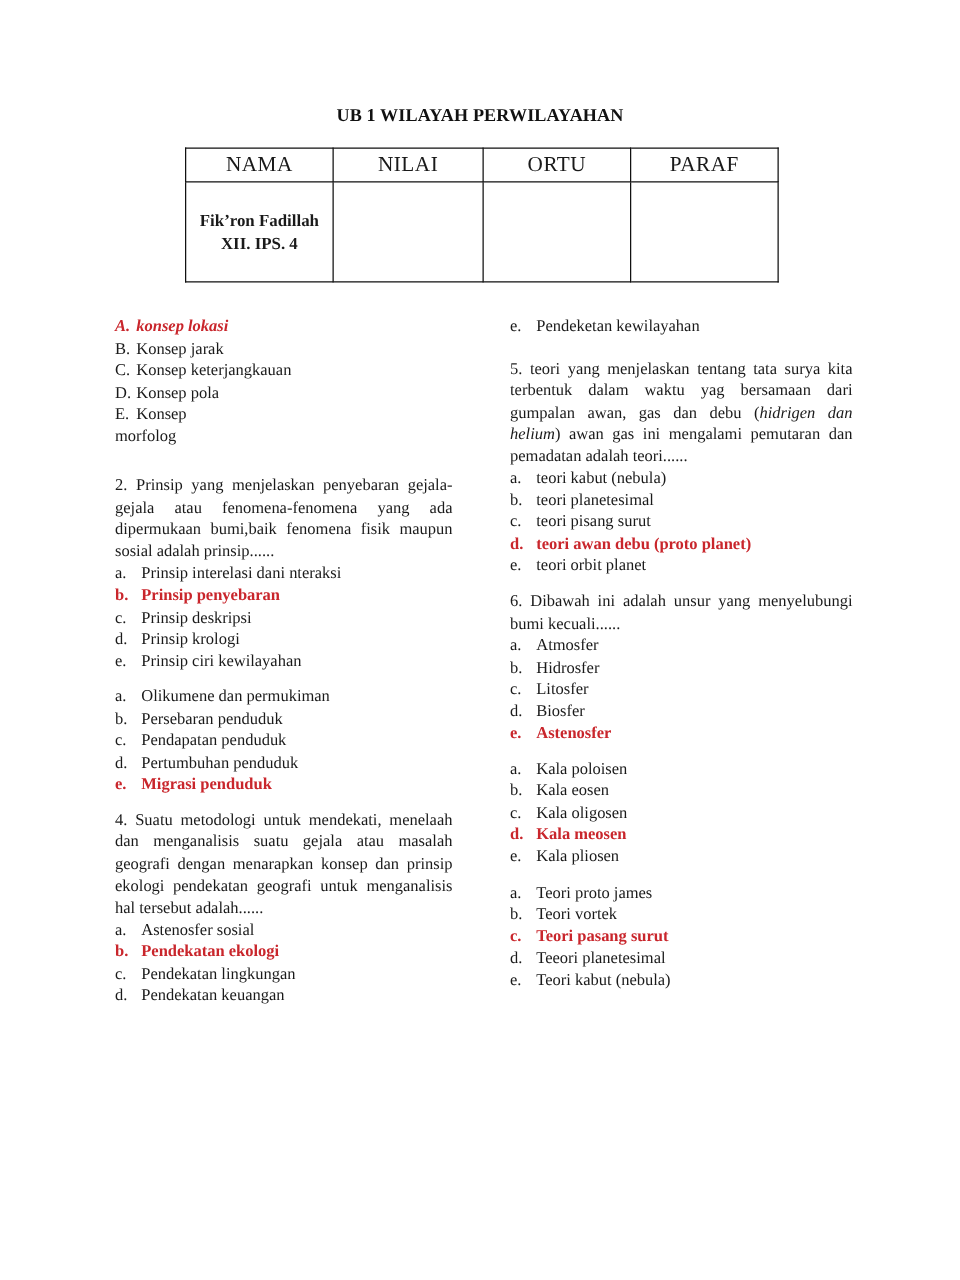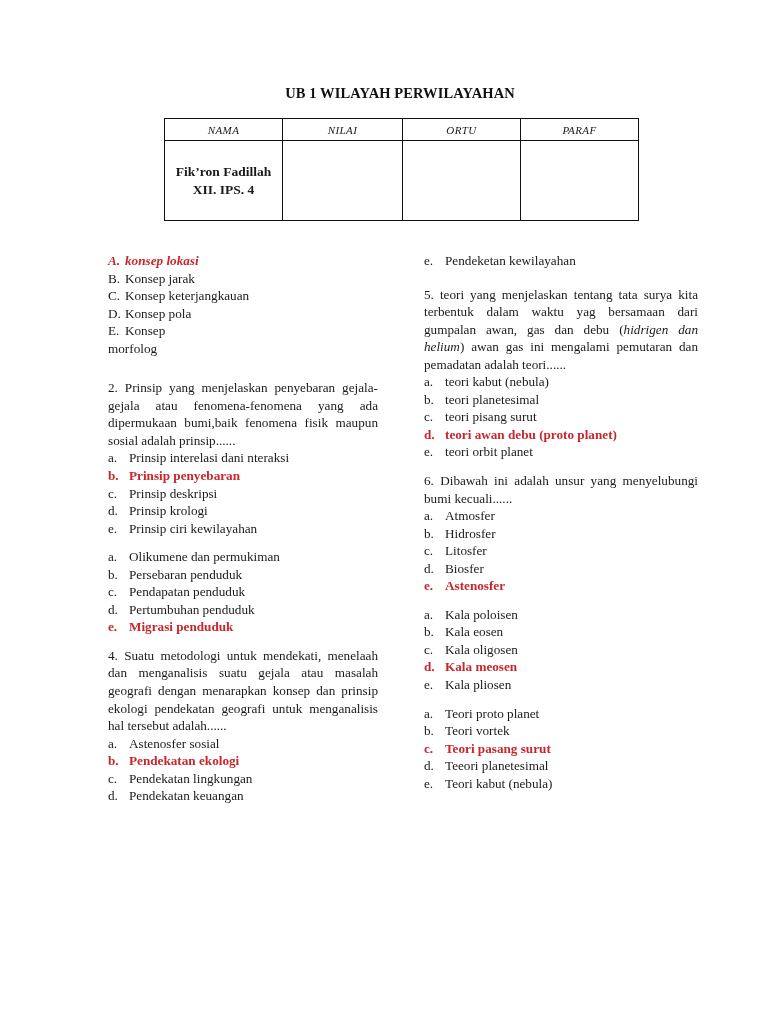--- a/index.html
+++ b/index.html
@@ -12,21 +12,21 @@
     width: 768px;
     height: 1024px;
     position: relative;
     font-family: "Liberation Serif", "DejaVu Serif", serif;
     color: #1a1a1a;
     overflow: hidden;
   }
 
   .page {
     position: absolute;
-    left: 16px; top: 0;
+    left: 0; top: 0;
     width: 636px;
     height: 1024px;
   }
 
   
   .doc-title {
     position: absolute;
     left: 0;
     top: 85px;
     width: 768px;
@@ -49,23 +49,22 @@
   .ident-table td {
     border: 1px solid #111;
     text-align: center;
     vertical-align: top;
     font-size: 13.5px;
     padding: 3px 2px;
   }
   .ident-table .hdr-row td {
     height: 22px;
     vertical-align: middle;
-    font-size: 11px;
+    font-size: 17px;
     letter-spacing: 0.4px;
-    font-style: italic;
   }
   .ident-table .body-row td {
     height: 80px;
     padding-top: 22px;
     line-height: 1.35;
     font-weight: bold;
   }
   .col-nama  { width: 118px; }
   .col-nilai { width: 120px; }
   .col-ortu  { width: 118px; }
@@ -370,21 +369,21 @@
           <span class="mark">e.</span>
           <span class="otext">Kala pliosen</span>
         </li>
       </ul>
     </div>
 
     <div class="q-block">
       <ul class="opt-list">
         <li class="opt">
           <span class="mark">a.</span>
-          <span class="otext">Teori proto planet</span>
+          <span class="otext">Teori proto james</span>
         </li>
         <li class="opt">
           <span class="mark">b.</span>
           <span class="otext">Teori vortek</span>
         </li>
         <li class="opt">
           <span class="mark answer">c.</span>
           <span class="otext answer">Teori pasang surut</span>
         </li>
         <li class="opt">

